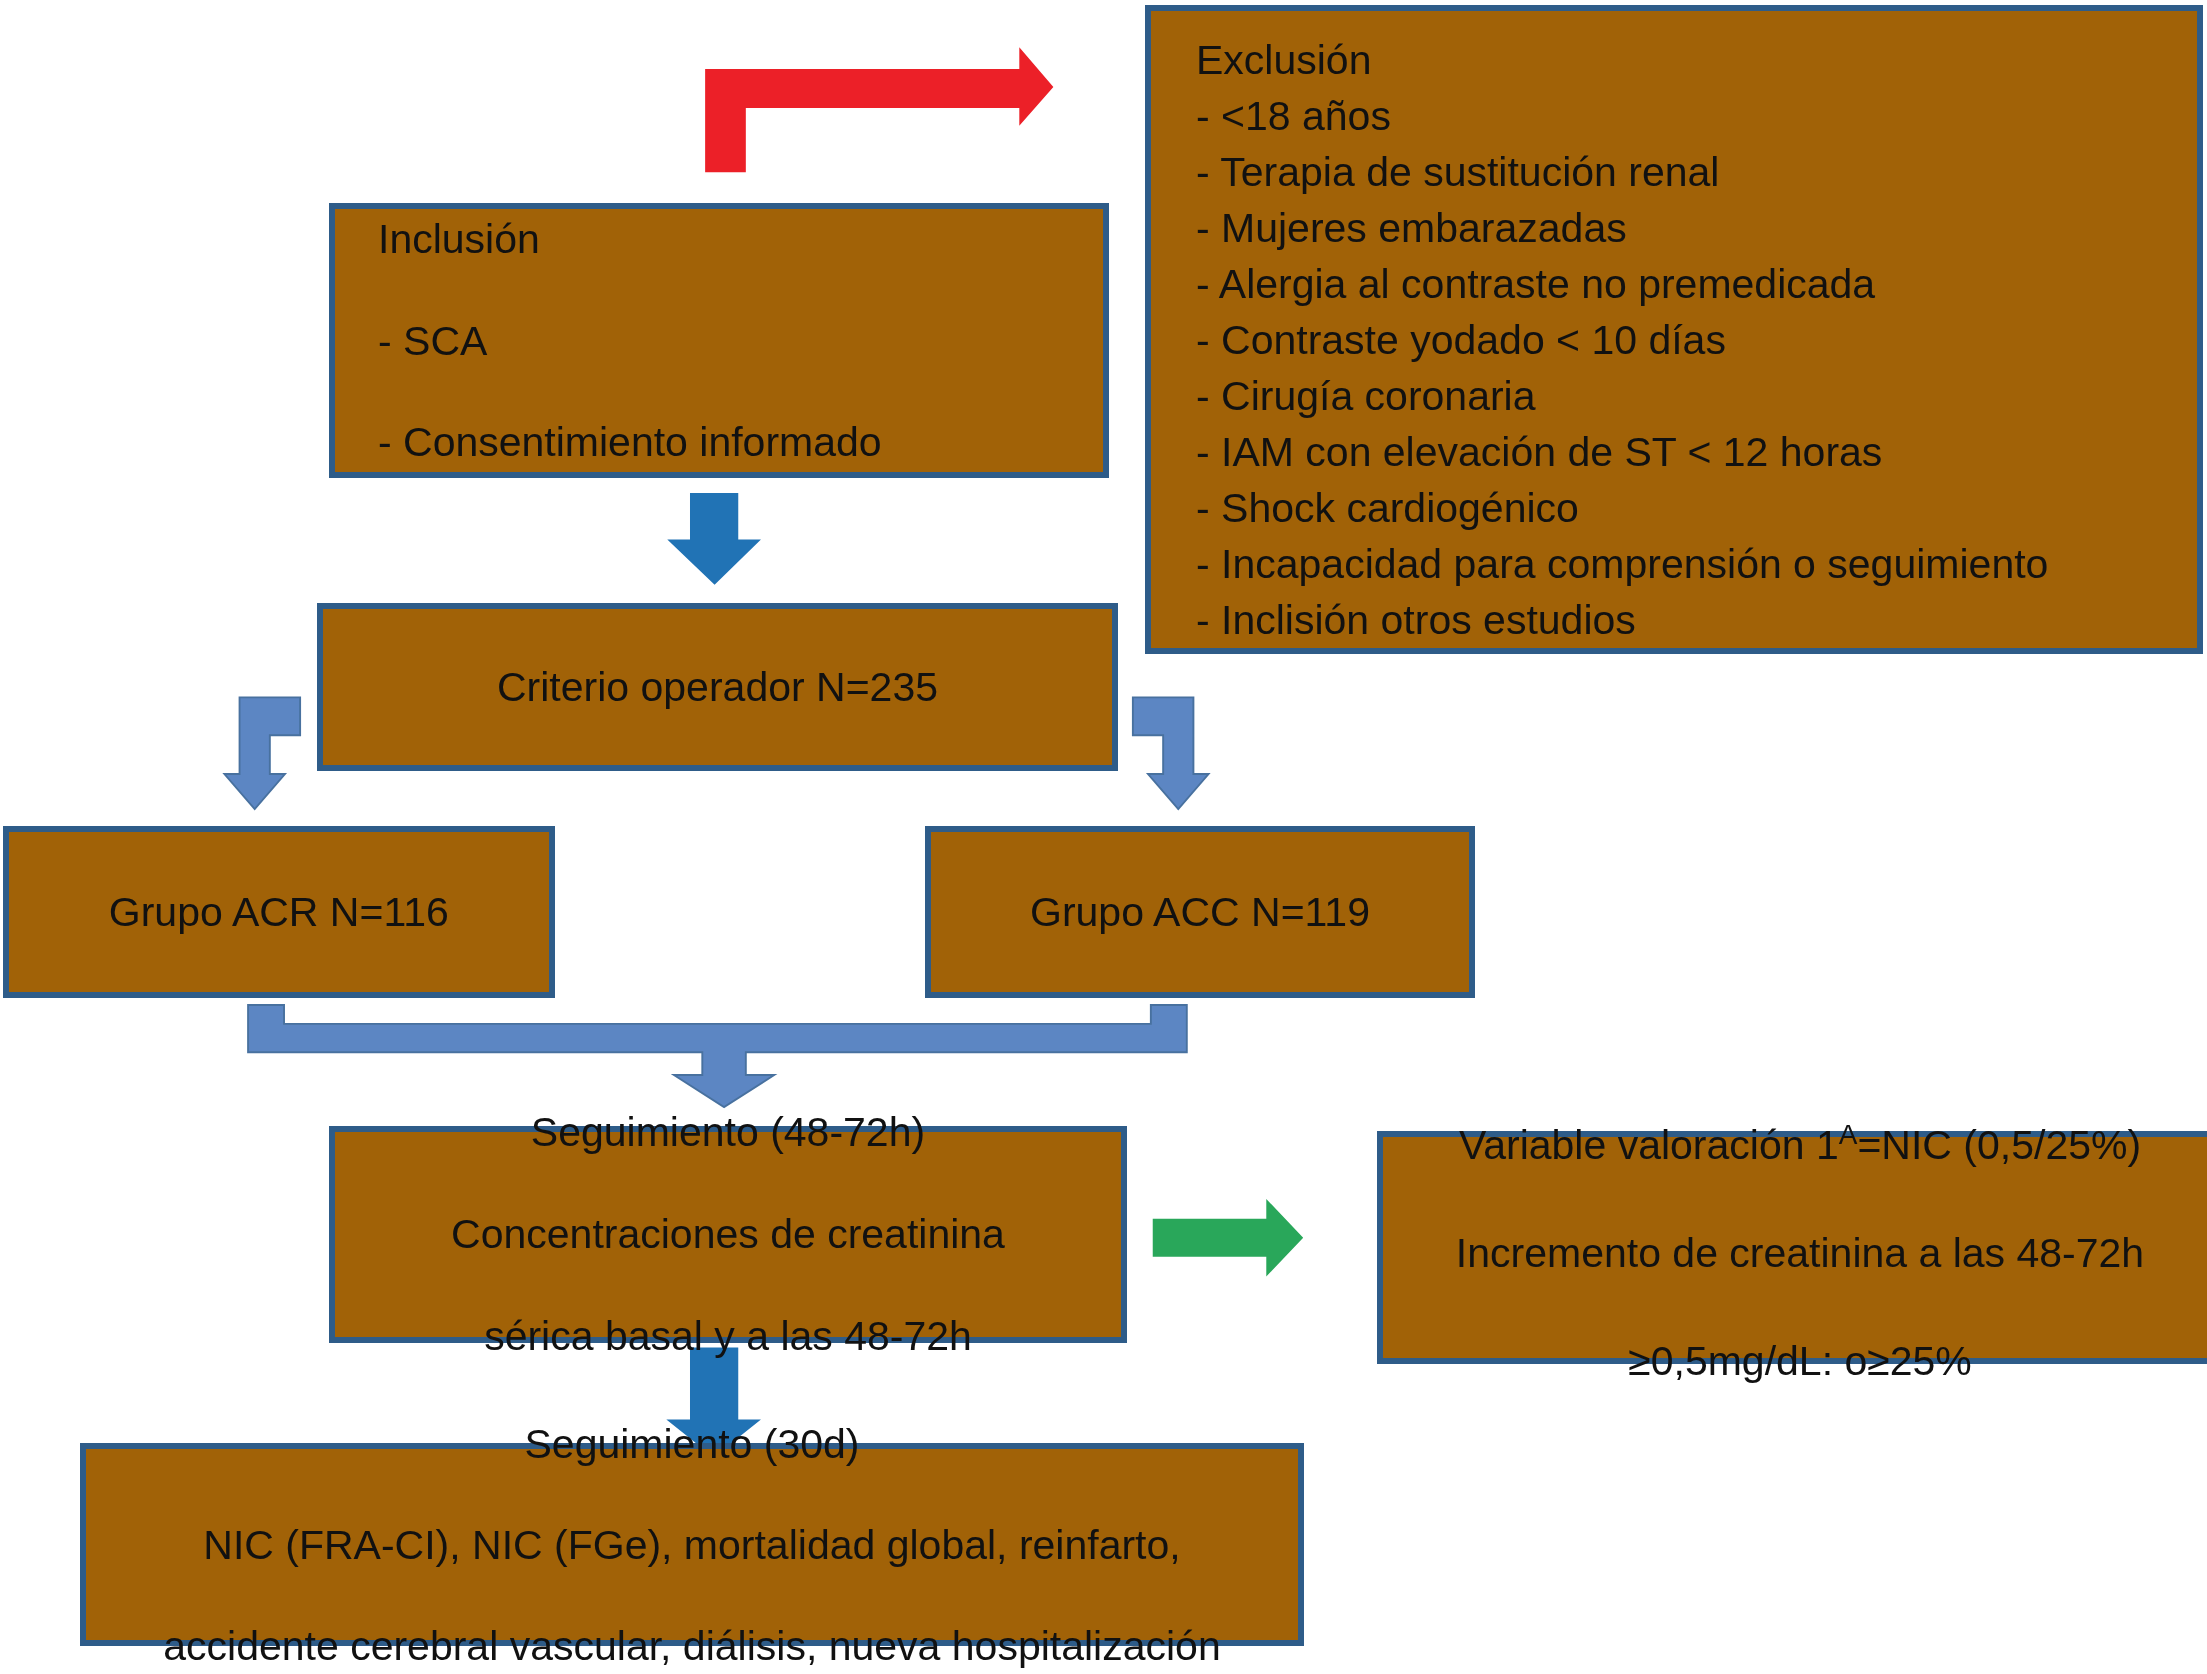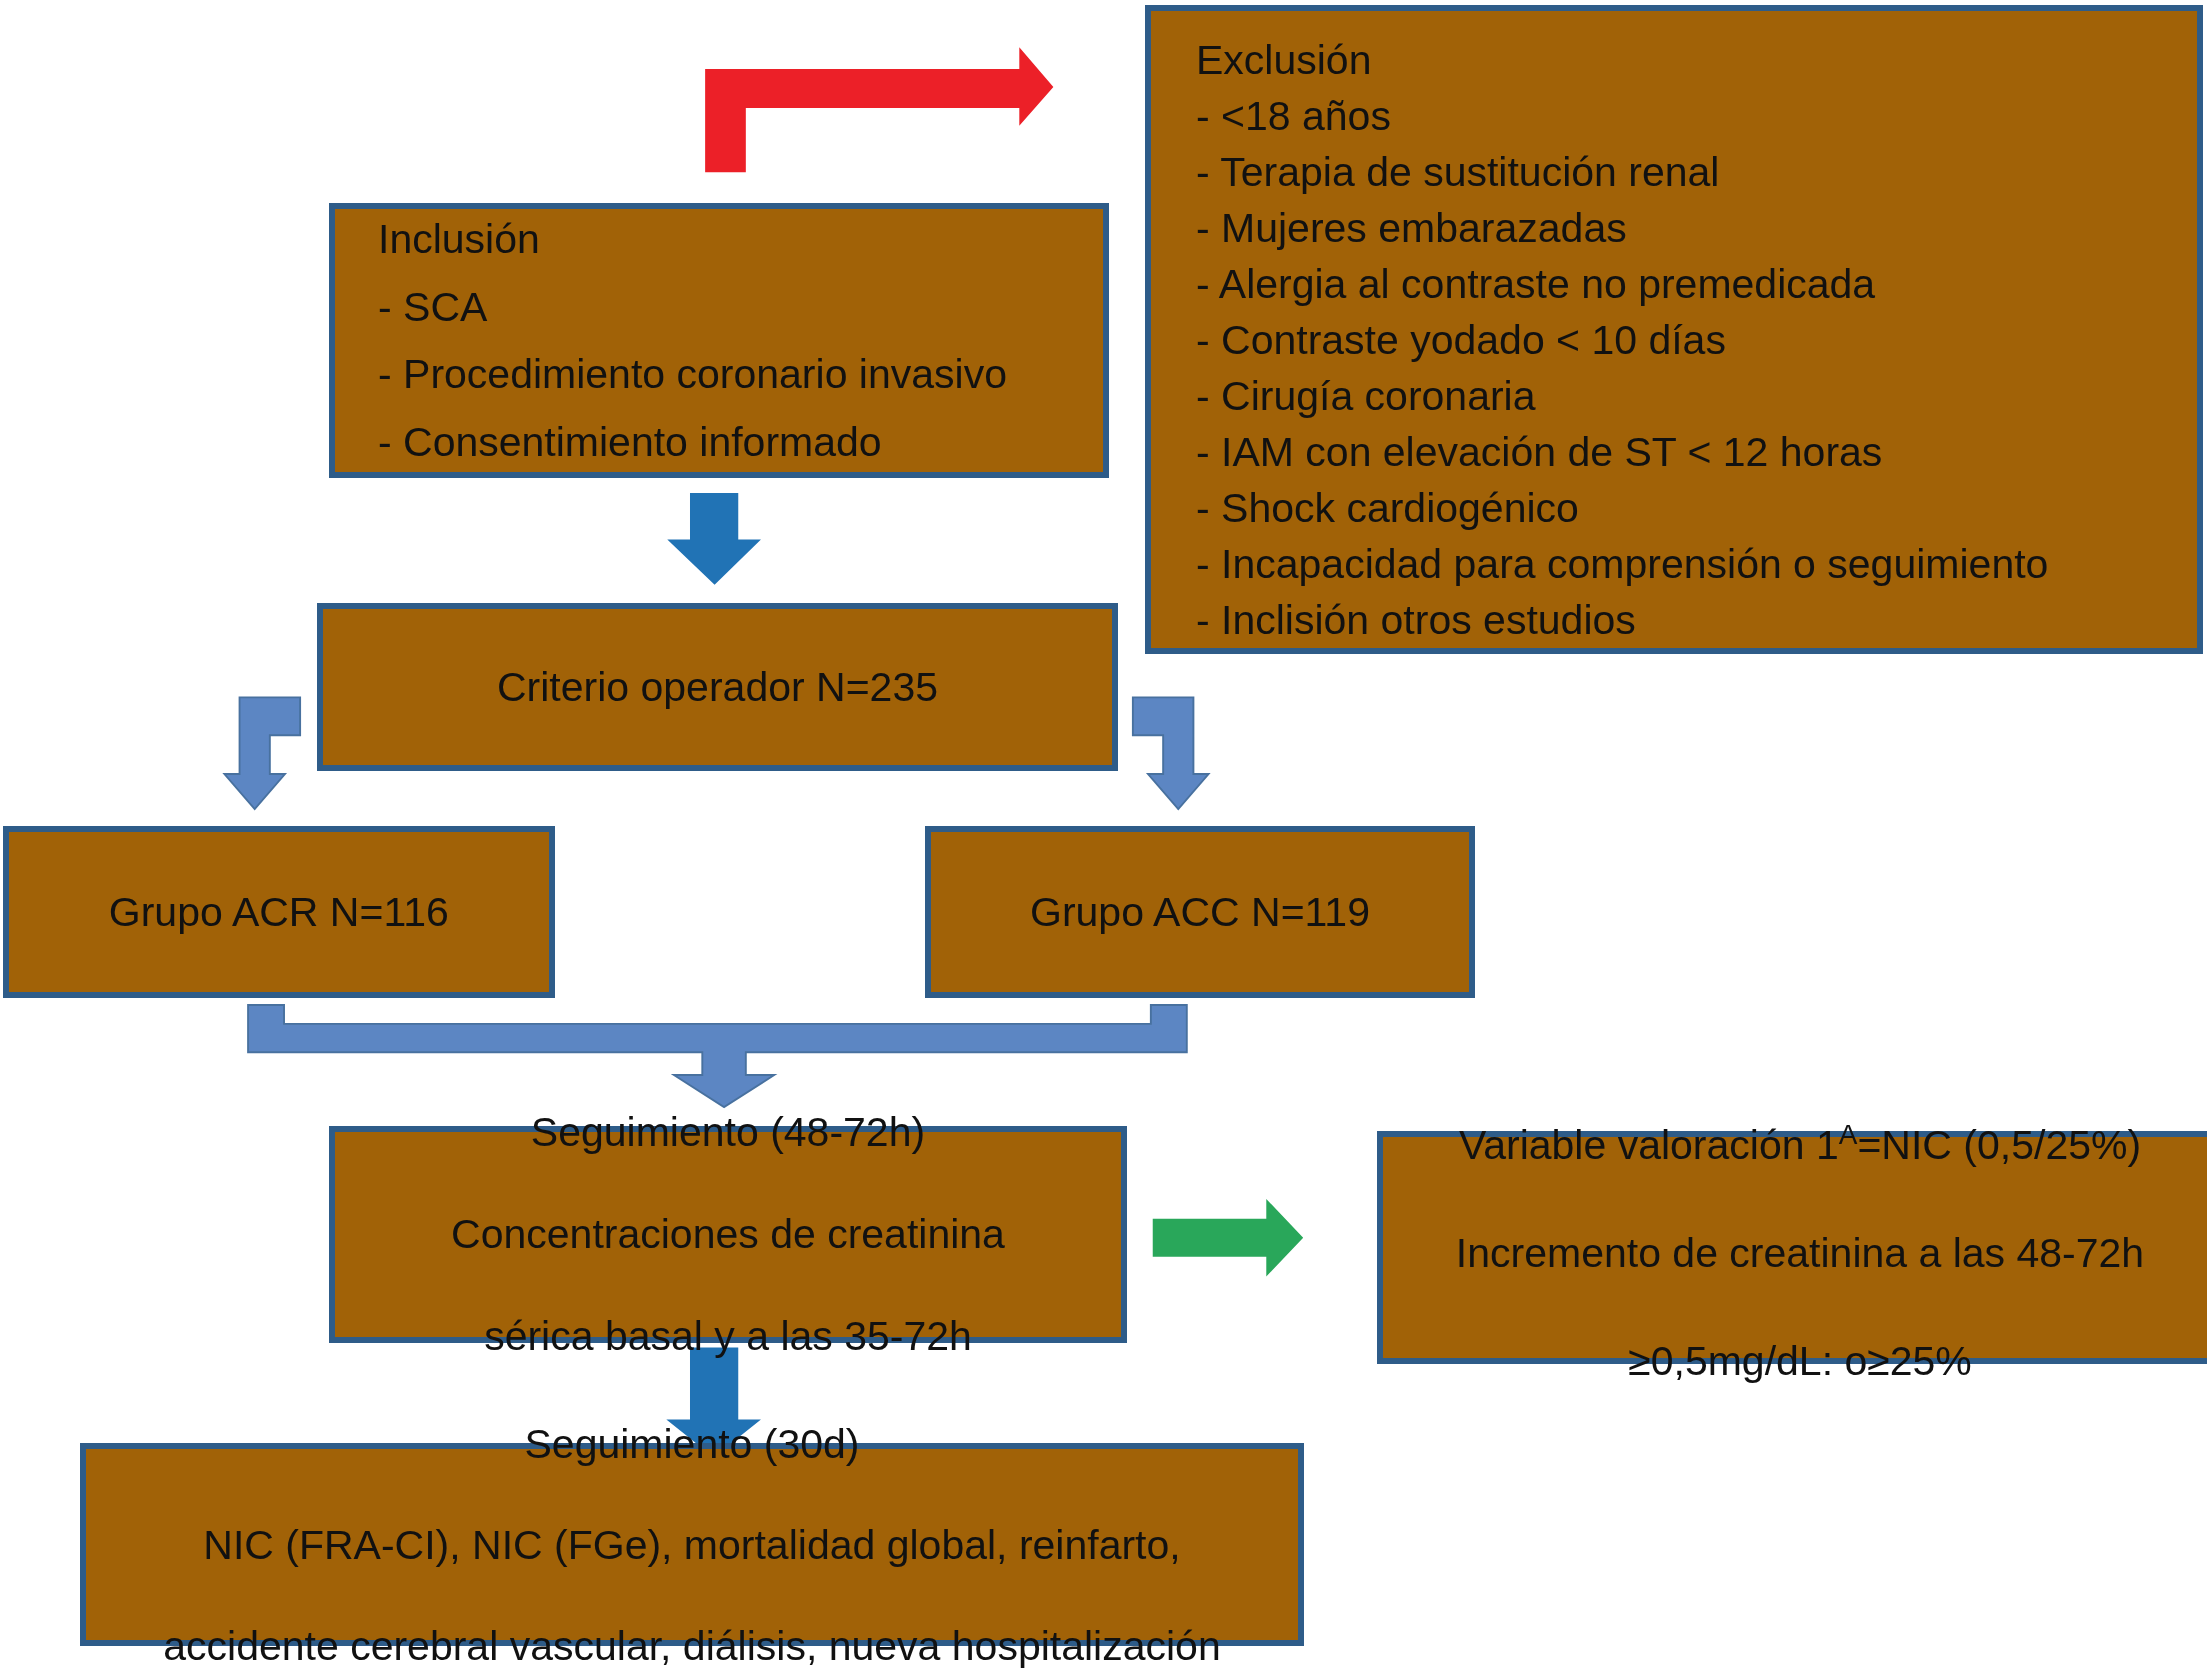--- a/index.html
+++ b/index.html
@@ -118,21 +118,20 @@
     <polygon points="262,1062 300,1062 300,1082 1216,1082 1216,1062 1254,1062 1254,1112 788,1112 788,1136 818,1136 765,1170 712,1136 742,1136 742,1112 262,1112" stroke="#48719f" stroke-width="2" fill="#5c86c3"></polygon>
 
     <polygon points="729,1424 780,1424 780,1500 804,1500 754,1540 704,1500 729,1500" fill="#2173b5"></polygon>
 
     <polygon points="1218,1288 1338,1288 1338,1267 1377,1308 1338,1349 1338,1328 1218,1328" fill="#29a75a"></polygon>
   </svg>
 
   <div class="box left-list" id="inclusion-box">
     <div>Inclusión</div>
     <div>- SCA</div>
-    <div>- Procedimiento coronario invasivo</div>
     <div>- Consentimiento informado</div>
   </div>
 
   <div class="box" id="exclusion-box">
     <div>Exclusión</div>
     <div>- &lt;18 años</div>
     <div>- Terapia de sustitución renal</div>
     <div>- Mujeres embarazadas</div>
     <div>- Alergia al contraste no premedicada</div>
     <div>- Contraste yodado &lt; 10 días</div>
@@ -151,21 +150,21 @@
     <div>Grupo ACR N=116</div>
   </div>
 
   <div class="box center-single" id="grupo-acc-box">
     <div>Grupo ACC N=119</div>
   </div>
 
   <div class="box center-multi" id="seguimiento-48-72-box">
     <div>Seguimiento (48-72h)</div>
     <div>Concentraciones de creatinina</div>
-    <div>sérica basal y a las 35-72h</div>
+    <div>sérica basal y a las 48-72h</div>
   </div>
 
   <div class="box center-multi" id="variable-box">
     <div>
       <span>Variable valoración 1</span><span class="sup">A</span><span>=NIC (0,5/25%)</span>
     </div>
     <div>Incremento de creatinina a las 48-72h</div>
     <div>≥0,5mg/dL: o≥25%</div>
   </div>
 

